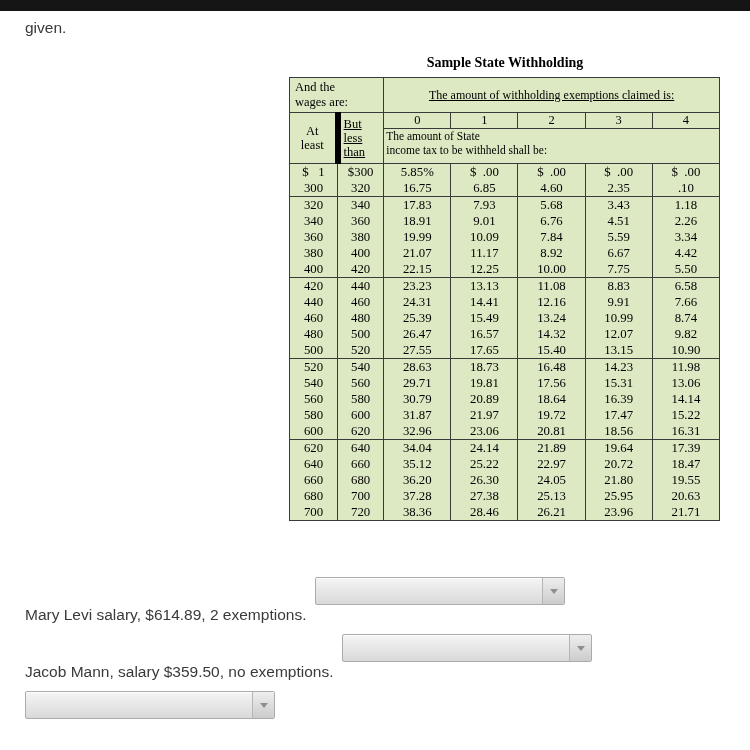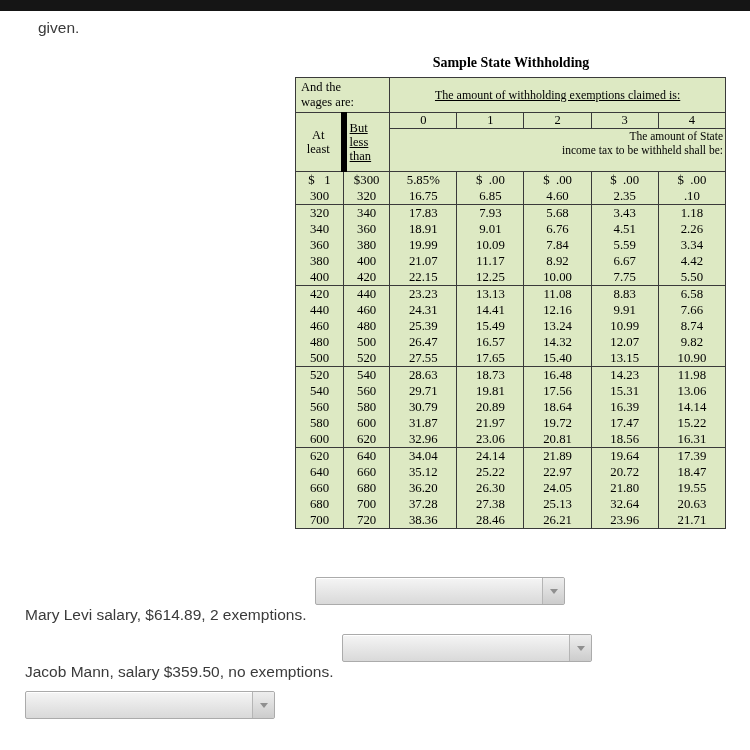--- a/index.html
+++ b/index.html
@@ -1,43 +1,43 @@
 <!DOCTYPE html>
 <html><head>
 <meta charset="utf-8">
 <style>
   html,body{margin:0;padding:0;}
   body{
     width:750px;height:750px;position:relative;background:#ffffff;
     font-family:"Liberation Sans", sans-serif;overflow:hidden;
   }
   .top-bar{position:absolute;left:0;top:0;width:750px;height:11px;background:#151515;}
-  .intro{position:absolute;left:38px;top:19px;font-size:15.5px;color:#3a3a3a;}
-
-  .table-area{position:absolute;left:295px;top:55px;width:432px;}
+  .intro{position:absolute;left:25px;top:19px;font-size:15.5px;color:#3a3a3a;}
+
+  .table-area{position:absolute;left:289px;top:55px;width:432px;}
   .tbl-title{
     text-align:center;font-family:"Liberation Serif", serif;font-weight:bold;
     font-size:14px;color:#000;margin-bottom:6px;
   }
   table.wh{
     border-collapse:collapse;background:#dde9c3;border:1px solid #3a3a3a;
     table-layout:fixed;width:431px;font-family:"Liberation Serif", serif;color:#000;
   }
   col.c-al{width:48px}
   col.c-bl{width:46px}
   col.c-ex{width:67px}
   th{font-weight:normal;vertical-align:middle;padding:1px 3px;}
   .h1-wages{text-align:left;white-space:pre-line;font-size:12.5px;line-height:1.2;
     border-right:1px solid #3a3a3a;border-bottom:1px solid #3a3a3a;padding-left:5px;height:32px;margin-left:44px;}
   .h1-exempt{border-bottom:1px solid #3a3a3a;font-size:12px;text-align:center;text-decoration:underline;}
   .at-least{border-right:6px solid #000000;white-space:pre-line;font-size:12.5px;line-height:1.15;text-align:center;}
   .but-less{border-right:1px solid #3a3a3a;white-space:pre-line;font-size:12.5px;line-height:1.15;text-align:left;text-decoration:underline;}
   .ex-col{border-bottom:1px solid #3a3a3a;font-size:12.5px;height:15px;padding:0;text-align:center;}
   .ex-col + .ex-col{border-left:1px solid #3a3a3a;}
-  .amount-label{white-space:pre-line;font-size:11.5px;line-height:1.18;text-align:right;padding:1px 2px 14px;}
+  .amount-label{white-space:pre-line;font-size:11.5px;line-height:1.18;text-align:left;padding:1px 2px 6px;}
   tbody td{
     font-size:12.8px;text-align:center;height:16px;line-height:16px;
     padding:0 2px;white-space:nowrap;
   }
   tbody td + td{border-left:1px solid #3a3a3a;}
   tbody tr.group-start td{border-top:1px solid #3a3a3a;}
 
   .question{position:absolute;left:25px;display:flex;align-items:center;height:28px;}
   .q1{top:577px}
   .q2{top:634px}
@@ -278,21 +278,21 @@
           <td>24.05</td>
           <td>21.80</td>
           <td>19.55</td>
         </tr>
         <tr>
           <td>680</td>
           <td>700</td>
           <td>37.28</td>
           <td>27.38</td>
           <td>25.13</td>
-          <td>32.64</td>
+          <td>25.95</td>
           <td>20.63</td>
         </tr>
         <tr>
           <td>700</td>
           <td>720</td>
           <td>38.36</td>
           <td>28.46</td>
           <td>26.21</td>
           <td>23.96</td>
           <td>21.71</td>

